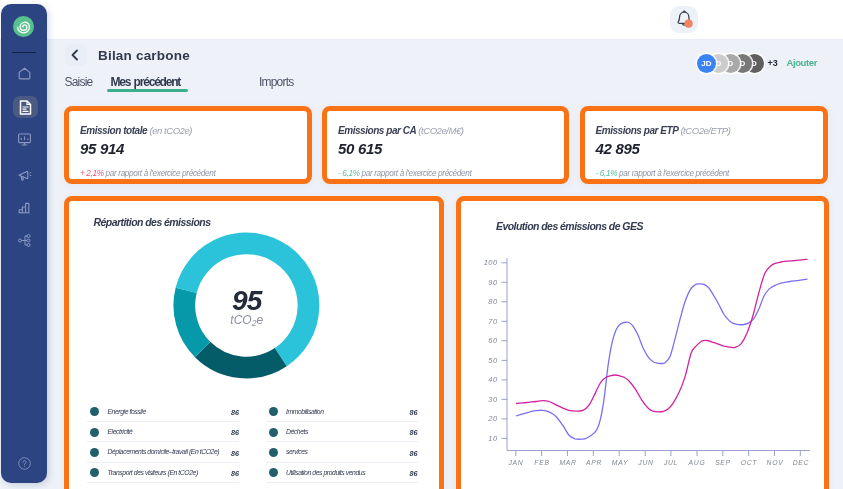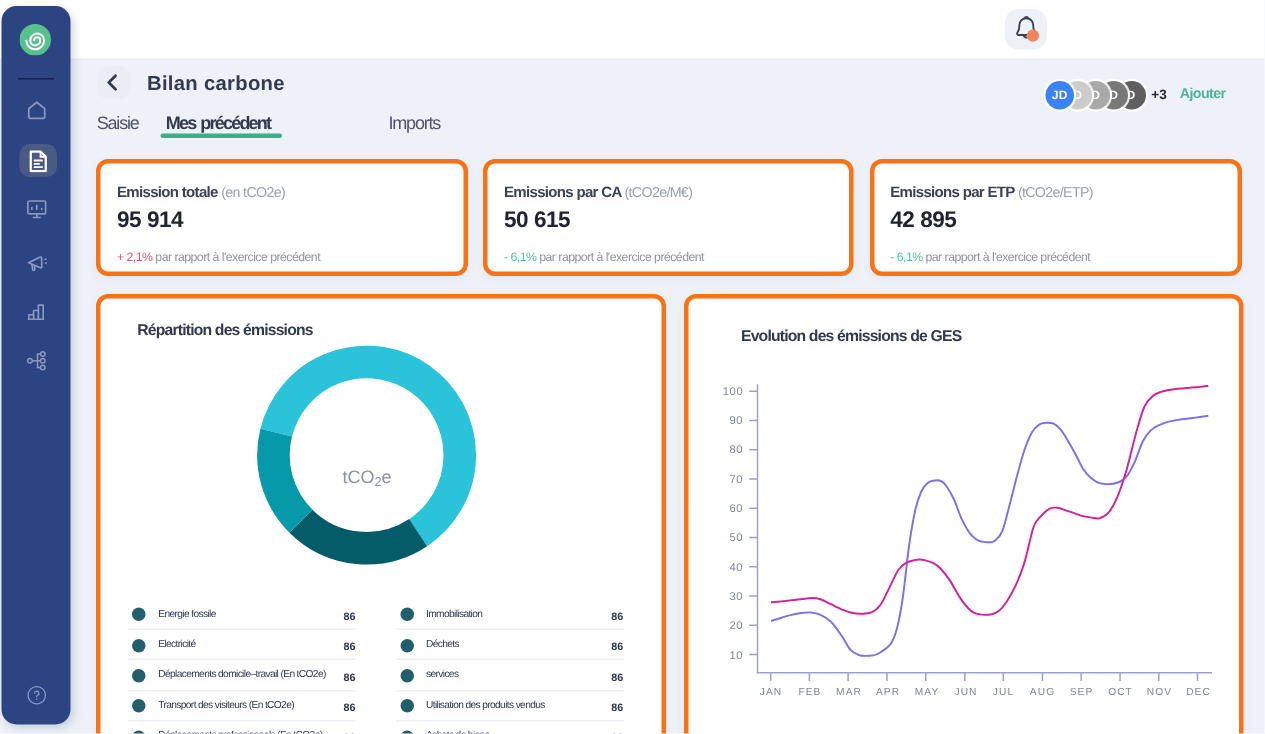--- a/index.html
+++ b/index.html
@@ -15,21 +15,21 @@
   .sactive { position:absolute; left:11.5px; top:92px; width:25px; height:22px; background:#4b5a83; border-radius:7px; }
   .shelp { position:absolute; left:17px; top:452.5px; width:13px; height:13px; }
   .backbtn { position:absolute; left:65px; top:44px; width:21.5px; height:22px; background:#e9edf5; border-radius:7px; }
   .pagetitle { position:absolute; left:98px; top:48px; font-size:13.5px; font-weight:bold; color:#323a4f; letter-spacing:.2px; }
   .tab { position:absolute; top:75px; font-size:12px; color:#4e556a; letter-spacing:-0.8px; word-spacing:1.2px; }
   .tabactive { font-weight:bold; color:#323a4f; letter-spacing:-1.2px; }
   .tabline { position:absolute; left:106.5px; top:89px; width:81px; height:2.5px; background:#39b08b; border-radius:2px; }
   .av { position:absolute; top:53.5px; width:19px; height:19px; border-radius:50%; color:#ffffff; font-size:8px; font-weight:bold; text-align:center; line-height:19px; letter-spacing:.2px; box-shadow:0 0 0 1.5px rgba(255,255,255,.85); }
   .plus3 { position:absolute; left:767.5px; top:58px; font-size:9px; font-weight:bold; color:#272d3a; }
   .ajouter { position:absolute; left:786.5px; top:56.5px; font-size:9.5px; font-weight:bold; color:#4db392; letter-spacing:-0.4px; }
-  .card { position:absolute; background:#ffffff; border:3px solid #f97316; border-radius:8px; box-shadow:0 2px 8px rgba(70,90,150,0.05); }
+  .card { position:absolute; background:#ffffff; border:5px solid #f97316; border-radius:8px; box-shadow:0 2px 8px rgba(70,90,150,0.05);font-style:italic; }
   .stitle { position:absolute; left:11px; top:14px; font-size:10px; font-weight:bold; color:#3a4152; letter-spacing:-0.45px; white-space:nowrap; }
   .stitle .unit { font-weight:normal; color:#9aa0ae; font-size:9.5px; letter-spacing:-0.45px; }
   .sval { position:absolute; left:11px; top:29px; font-size:15px; font-weight:bold; color:#20242f; letter-spacing:-0.3px; }
   .ssub { position:absolute; left:11px; top:58.5px; font-size:8.2px; color:#8e93a3; letter-spacing:-0.35px; white-space:nowrap; }
   .red { color:#e4566b; } .green { color:#57c29b; }
   .ctitle { font-size:10.5px; font-weight:bold; color:#323a4f; letter-spacing:-0.55px;padding-left:12px; }
   .leg-col { position:absolute; }
   .leg-row { position:relative; height:20.3px; border-bottom:1px solid #ecEFf4; }
   .leg-dot { position:absolute; left:3px; top:5.6px; width:9px; height:9px; border-radius:50%; background:#235e6d; }
   .leg-lab { position:absolute; left:20.5px; top:6px; font-size:6.8px; color:#2e3850; white-space:nowrap; letter-spacing:-0.42px; }
@@ -130,20 +130,21 @@
 
 <div class="card" id="donutcard" style="left:64px; top:196px; width:379.5px; height:330px;">
   <div class="ctitle" style="position:absolute; left:12.5px; top:15px;">Répartition des émissions</div>
   <svg width="150" height="150" viewBox="0 0 150 150" style="position:absolute; left:103px; top:30.5px;">
     <g transform="translate(-167.3,-227.7)">
       <path d="M 181.44 286.08 A 62.1 62.1 0 1 1 276.07 352.82" fill="none" stroke="#2ac3da" stroke-width="21.7"></path>
       <path d="M 276.07 352.82 A 62.1 62.1 0 0 1 197.94 345.16" fill="none" stroke="#055c69" stroke-width="21.7"></path>
       <path d="M 197.94 345.16 A 62.1 62.1 0 0 1 181.44 286.08" fill="none" stroke="#0699a9" stroke-width="21.7"></path>
     </g>
   </svg>
+  <div style="position:absolute; left:127.7px; top:83.5px; width:100px; text-align:center; font-size:28px; font-weight:bold; color:#252b38; letter-spacing:-1px;">95</div>
   <div style="position:absolute; left:127.7px; top:112px; width:100px; text-align:center; font-size:12px; color:#8b91a0;">tCO<span style="font-size:8.5px; vertical-align:-2px;">2</span>e</div>
   <div class="leg-col" style="left:18px; top:200.8px; width:152px;">
     <div class="leg-row">
         <span class="leg-dot"></span>
         <span class="leg-lab">Energie fossile</span>
         <span class="leg-val">86</span>
       </div>
     <div class="leg-row">
         <span class="leg-dot"></span>
         <span class="leg-lab">Electricité</span>

